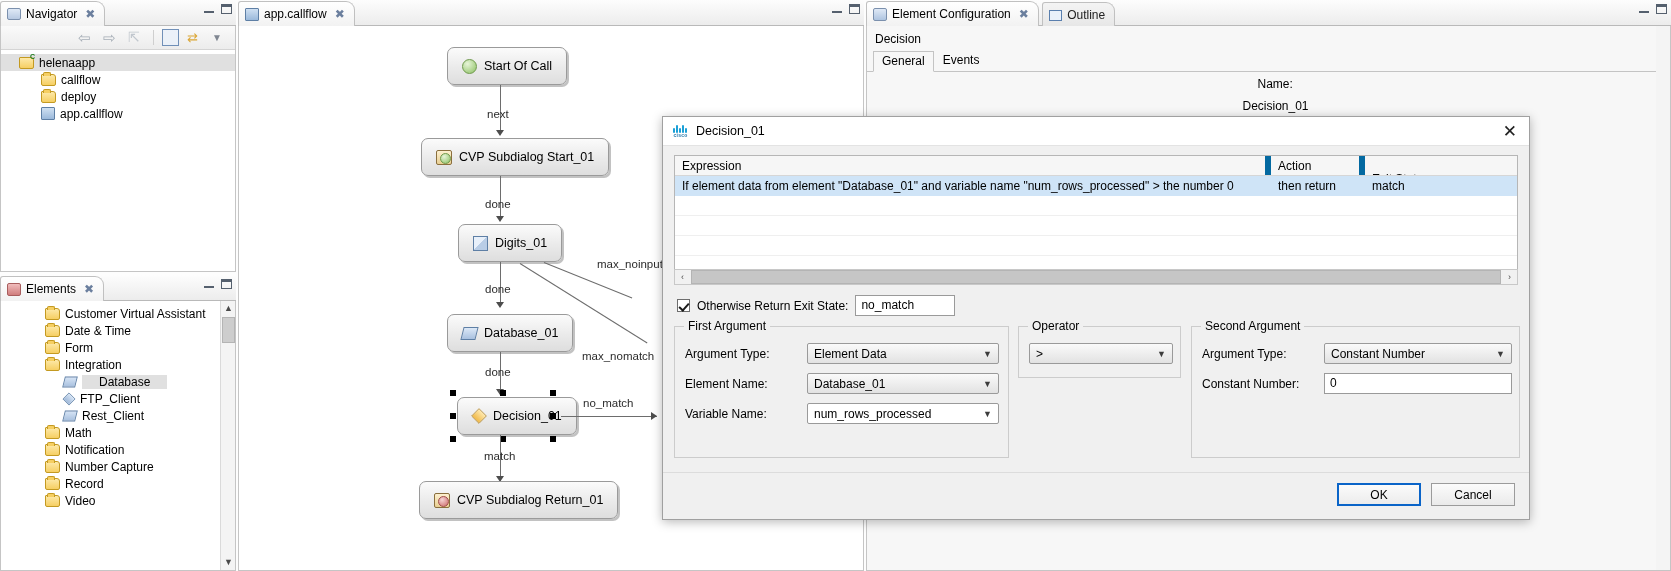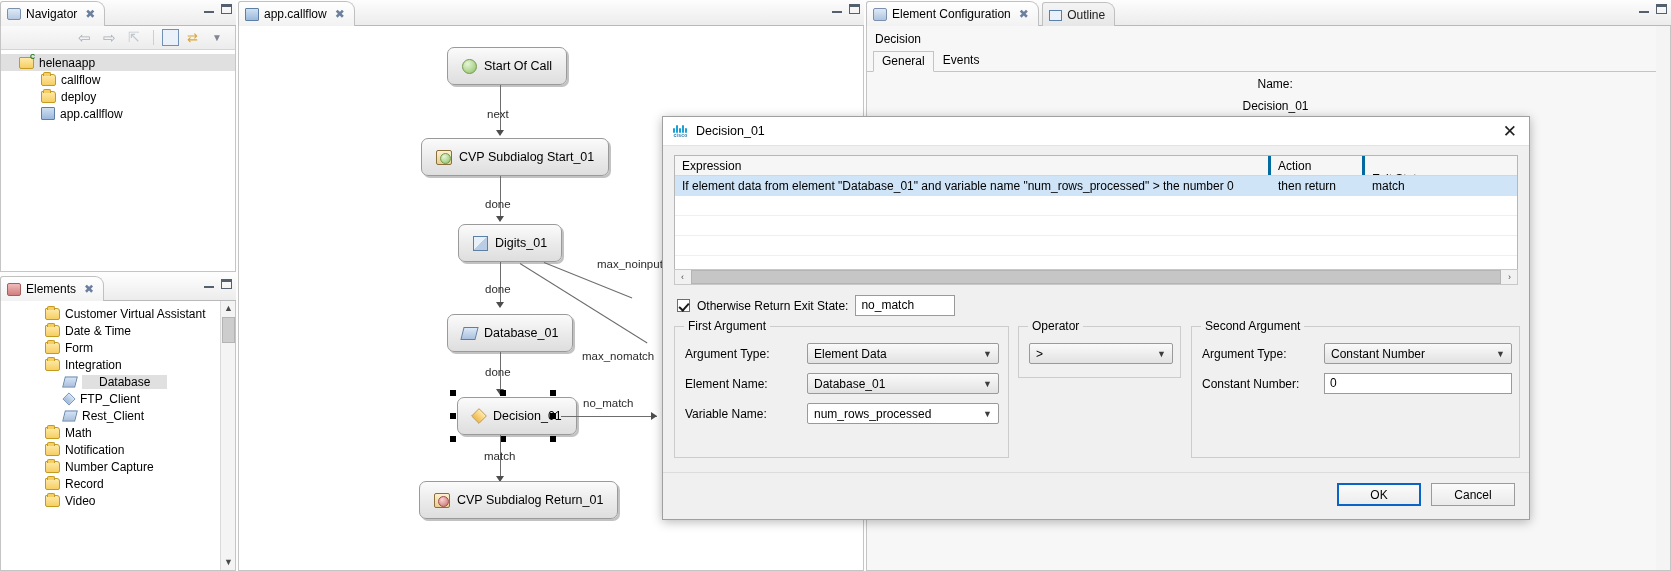--- a/index.html
+++ b/index.html
@@ -174,21 +174,21 @@
   .cisco-logo { width: 17px; height: 14px; margin-right: 7px; position: relative; flex: none; }
   .cisco-logo i { position: absolute; bottom: 5px; width: 2px; background: #1ba0d7; border-radius: 1px; }
   .cisco-logo b { position: absolute; bottom: 0; left: 0; right: 0; font-size: 5px;
                   color: #1d73a8; text-align: center; font-weight: bold; letter-spacing: .2px; }
   .dlg-title-text { font-size: 12.5px; }
   .dlg-close { margin-left: auto; font-size: 17px; color: #222; line-height: 1; padding: 0 6px; }
 
   .tablewrap { position: absolute; left: 11px; top: 38px; right: 11px; height: 115px;
                border: 1px solid #b6b6b6; background: #fff; }
   .thead { display: flex; height: 20px; background: #f6f6f6; border-bottom: 1px solid #d6d6d6; }
-  .th { padding: 3px 0 0 7px; font-size: 12px; border-right: 3px solid #0369a1; overflow: hidden; }
+  .th { padding: 3px 0 0 7px; font-size: 12px; border-right: 6px solid #0369a1; overflow: hidden; }
   .trow { display: flex; height: 20px; background: #cfe4f7; }
   .td { padding: 3px 0 0 7px; font-size: 12px; overflow: hidden; white-space: nowrap; }
   .tempty { height: 20px; border-bottom: 1px solid #efefef; }
   .hscroll { position: absolute; left: 11px; right: 11px; top: 152px; height: 16px;
              background: #f1f1f1; border: 1px solid #c8c8c8; display: flex; align-items: center; }
   .hscroll .ar { width: 15px; text-align: center; font-size: 9px; color: #4a4a4a; }
   .hscroll .thumb { flex: 1; height: 14px; background: #c6c6c6; border: 1px solid #b4b4b4; margin: 0 1px; }
 
   .otherwise { position: absolute; left: 14px; top: 178px; display: flex; align-items: center; gap: 7px; }
   .cbx { width: 13px; height: 13px; border: 1px solid #6e6e6e; background: #fff;

